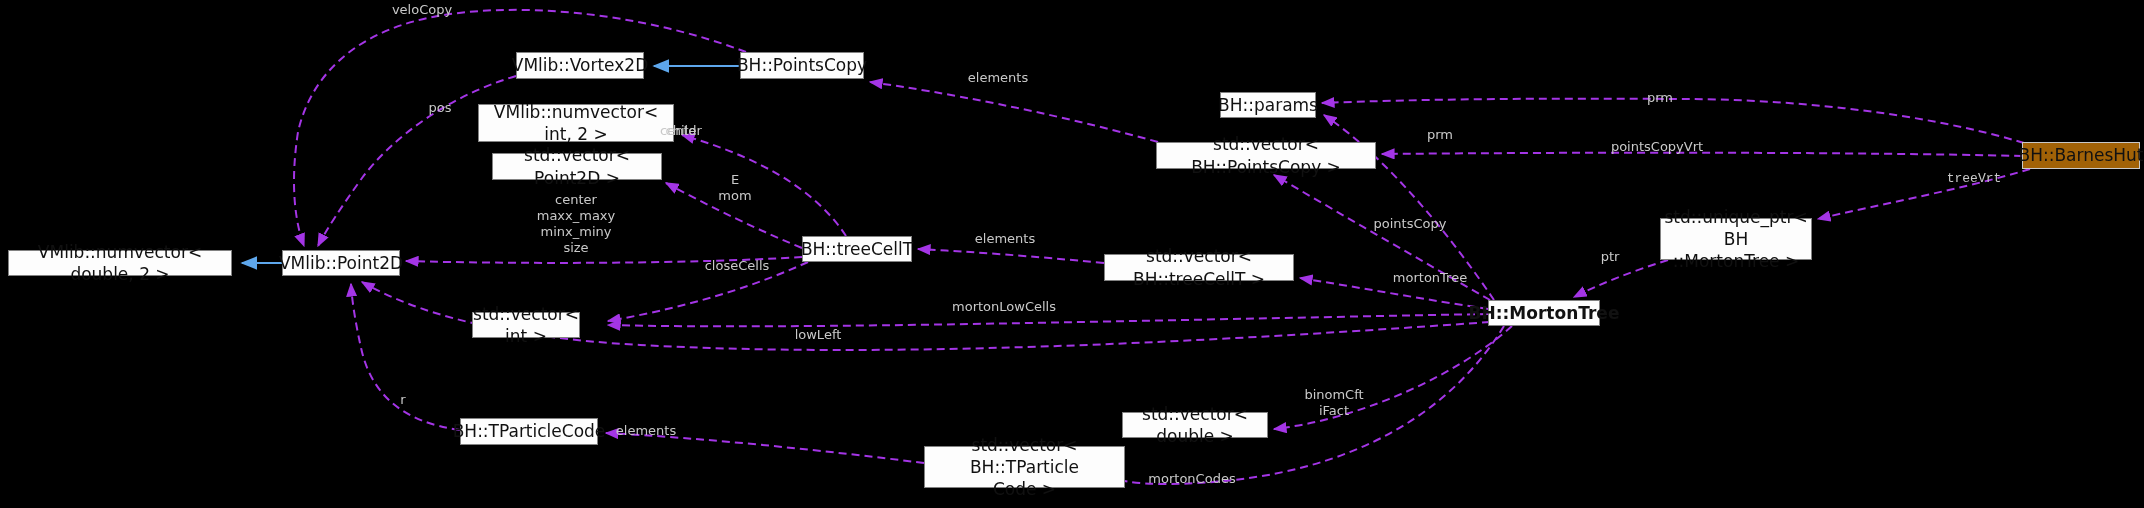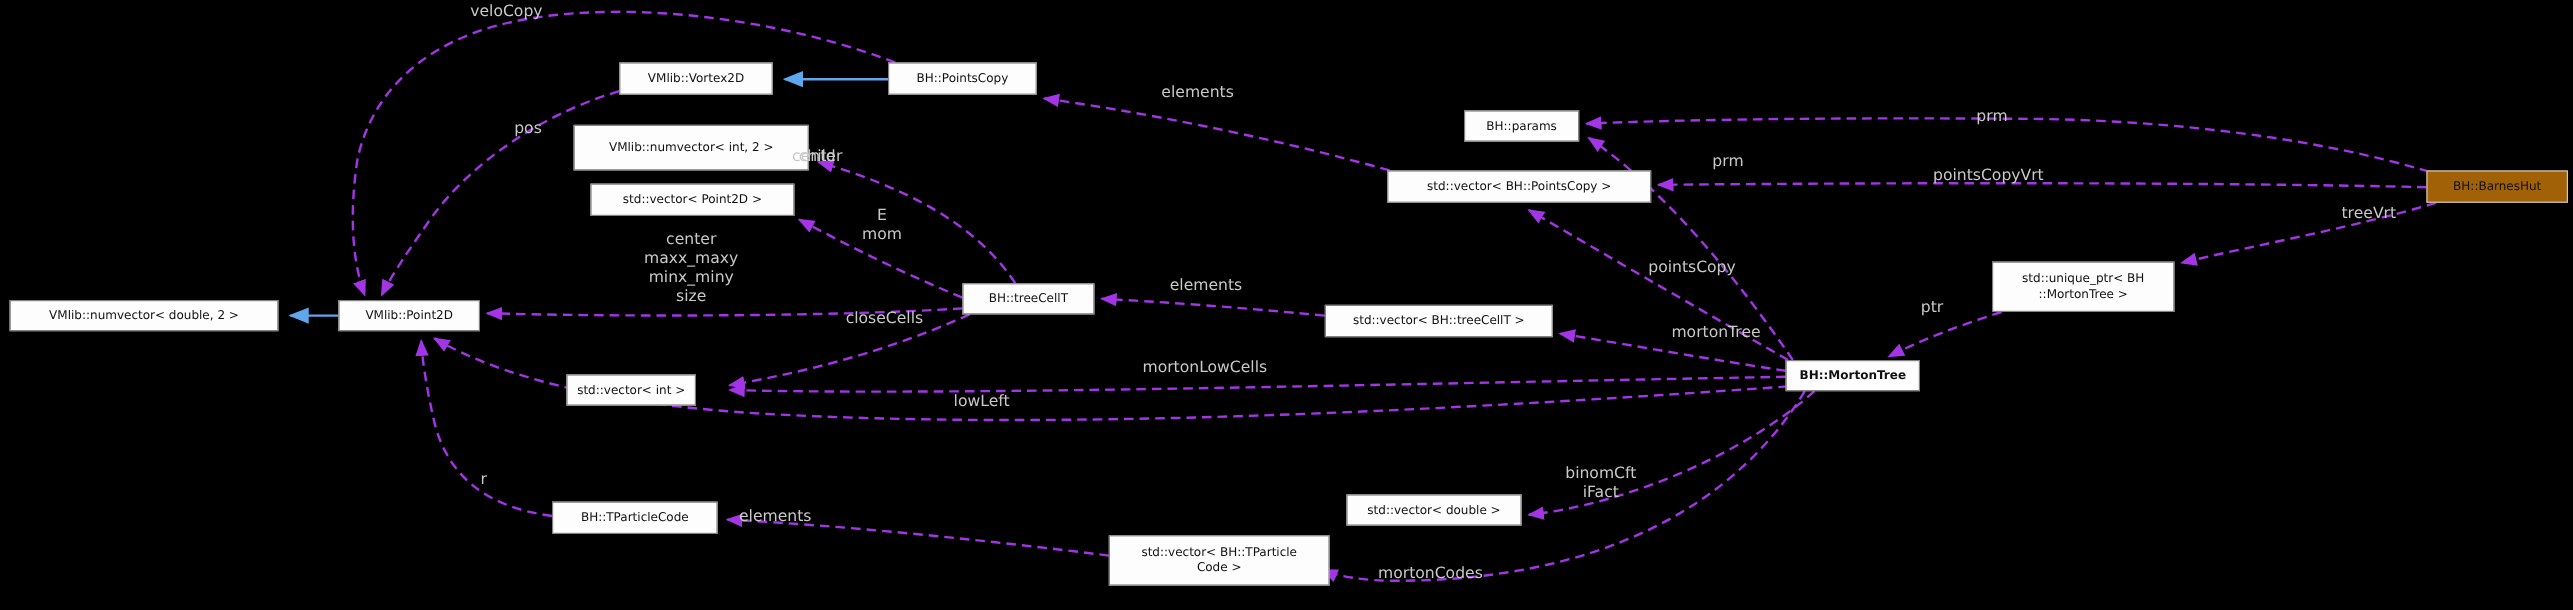--- a/index.html
+++ b/index.html
@@ -3,21 +3,21 @@
 <meta charset="utf-8">
 <style>
   html,body{margin:0;padding:0;background:#000;}
   #canvas{position:relative;width:2144px;height:508px;background:#000;overflow:hidden;
           font-family:"DejaVu Sans",sans-serif;}
   #edges{position:absolute;left:0;top:0;}
   .e-member{fill:none;stroke:#a435e6;stroke-width:2;stroke-dasharray:8,5;}
   .e-inherit{fill:none;stroke:#5ea7ec;stroke-width:2;}
   .node{position:absolute;display:flex;align-items:center;justify-content:center;
         text-align:center;background:#fdfdfd;border:1px solid #828282;color:#111;
-        font-size:10px;line-height:1.3;white-space:pre-line;box-sizing:border-box;
+        font-size:17px;line-height:1.3;white-space:pre-line;box-sizing:border-box;
         padding:1px 4px;cursor:pointer;}
   .node.highlight{background:#a16207;border-color:#c9c9c9;}
   .elabel{position:absolute;transform:translateX(-50%);color:#c9c9c9;font-size:13px;
           white-space:nowrap;pointer-events:none;}
 </style>
 </head>
 <body>
 
 <div id="canvas">
   <svg id="edges" width="2144" height="508" viewBox="0 0 2144 508">
@@ -65,33 +65,33 @@
     <div class="node" style="left: 802px; top: 236px; width: 110px; height: 26px;">BH::treeCellT</div>
     <div class="node" style="left: 1220px; top: 92px; width: 96px; height: 26px;">BH::params</div>
     <div class="node" style="left: 1156px; top: 142px; width: 220px; height: 27px;">std::vector&lt; BH::PointsCopy &gt;</div>
     <div class="node" style="left: 1104px; top: 254px; width: 190px; height: 27px;">std::vector&lt; BH::treeCellT &gt;</div>
     <div class="node" style="left: 1488px; top: 300px; width: 112px; height: 26px; font-weight: bold;">BH::MortonTree</div>
     <div class="node" style="left: 1660px; top: 218px; width: 152px; height: 42px;">std::unique_ptr&lt; BH
 ::MortonTree &gt;</div>
     <div class="node highlight" style="left: 2022px; top: 142px; width: 118px; height: 27px;">BH::BarnesHut</div>
     <div class="node" style="left: 472px; top: 312px; width: 108px; height: 26px;">std::vector&lt; int &gt;</div>
     <div class="node" style="left: 460px; top: 418px; width: 138px; height: 27px;">BH::TParticleCode</div>
-    <div class="node" style="left: 924px; top: 446px; width: 184px; height: 42px;">std::vector&lt; BH::TParticle
+    <div class="node" style="left: 924px; top: 446px; width: 201px; height: 42px;">std::vector&lt; BH::TParticle
 Code &gt;</div>
     <div class="node" style="left: 1122px; top: 412px; width: 146px; height: 26px;">std::vector&lt; double &gt;</div>
     <div class="elabel" style="left: 422px; top: 2px;">veloCopy</div>
     <div class="elabel" style="left: 440px; top: 100px;">pos</div>
     <div class="elabel" style="left: 681px; top: 123px;">child</div>
     <div class="elabel" style="left: 681px; top: 123px;">center</div>
     <div class="elabel" style="left: 735px; top: 172px;">E</div>
     <div class="elabel" style="left: 735px; top: 188px;">mom</div>
     <div class="elabel" style="left: 998px; top: 70px;">elements</div>
     <div class="elabel" style="left: 1660px; top: 90px;">prm</div>
     <div class="elabel" style="left: 1657px; top: 139px;">pointsCopyVrt</div>
-    <div class="elabel" style="left: 1974px; top: 171px;">treeVrt</div>
+    <div class="elabel" style="left: 1974px; top: 171px; font-family: Liberation Mono, monospace;">treeVrt</div>
     <div class="elabel" style="left: 1005px; top: 231px;">elements</div>
     <div class="elabel" style="left: 576px; top: 192px;">center</div>
     <div class="elabel" style="left: 576px; top: 208px;">maxx_maxy</div>
     <div class="elabel" style="left: 576px; top: 224px;">minx_miny</div>
     <div class="elabel" style="left: 576px; top: 240px;">size</div>
     <div class="elabel" style="left: 737px; top: 258px;">closeCells</div>
     <div class="elabel" style="left: 1440px; top: 127px;">prm</div>
     <div class="elabel" style="left: 1410px; top: 216px;">pointsCopy</div>
     <div class="elabel" style="left: 1610px; top: 249px;">ptr</div>
     <div class="elabel" style="left: 1430px; top: 270px;">mortonTree</div>

